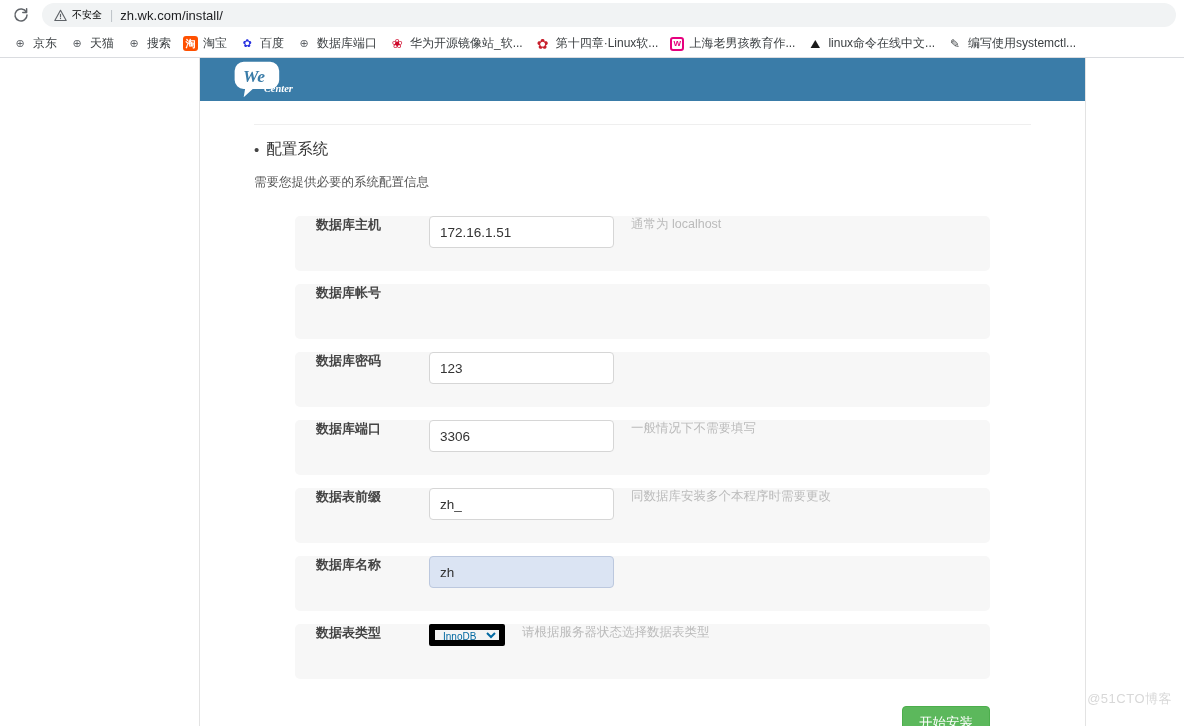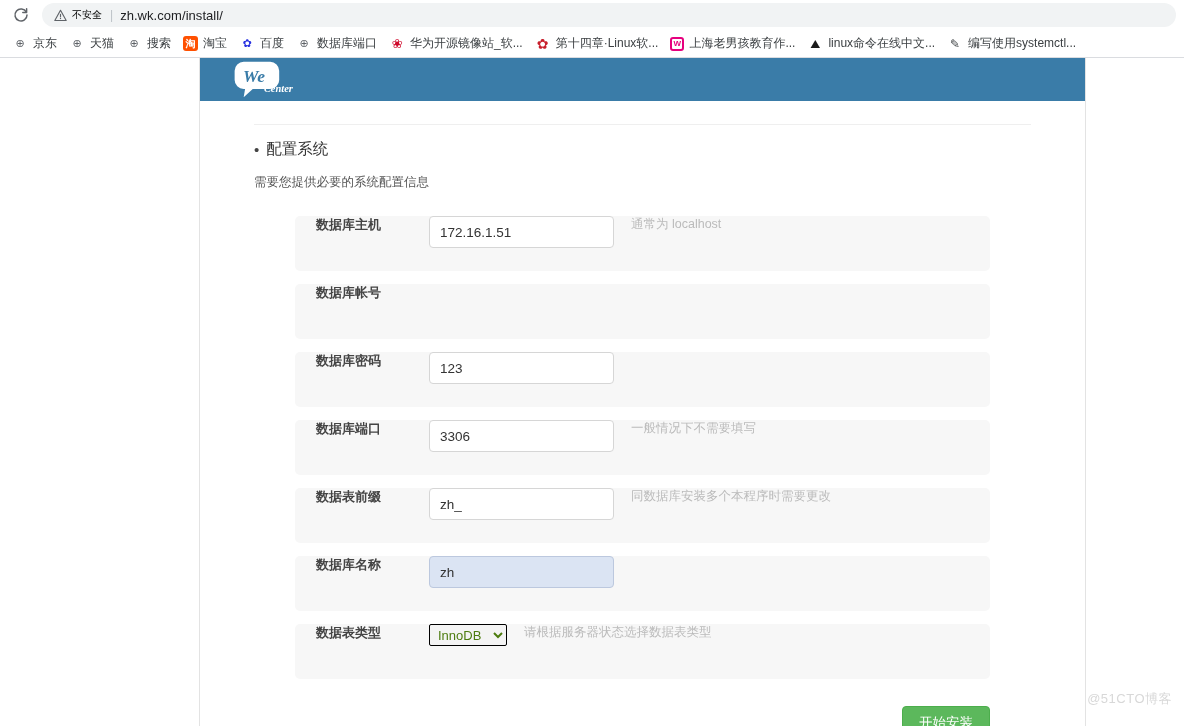--- a/index.html
+++ b/index.html
@@ -219,25 +219,25 @@
     background: #dbe4f3;
     border-color: #bcc8de;
   }
   .row-hint {
     margin-left: 17px;
     font-size: 12.5px;
     color: #bbbbbb;
   }
   .row-select {
     height: 22px;
-    font-size: 13px;
+    font-size: 10px;
     font-family: "Liberation Sans", "DejaVu Sans", sans-serif;
-    color: #4d7c0f;
+    color: #0369a1;
     background: #f4f4f4;
-    border: 1px solid #000000;
+    border: 6px solid #000000;
     border-radius: 2px;
     padding: 0 2px 0 4px;
     flex: 0 0 auto;
   }
   .actions {
     padding: 0 41px;
     margin-top: 27px;
     display: flex;
     justify-content: flex-end;
   }

